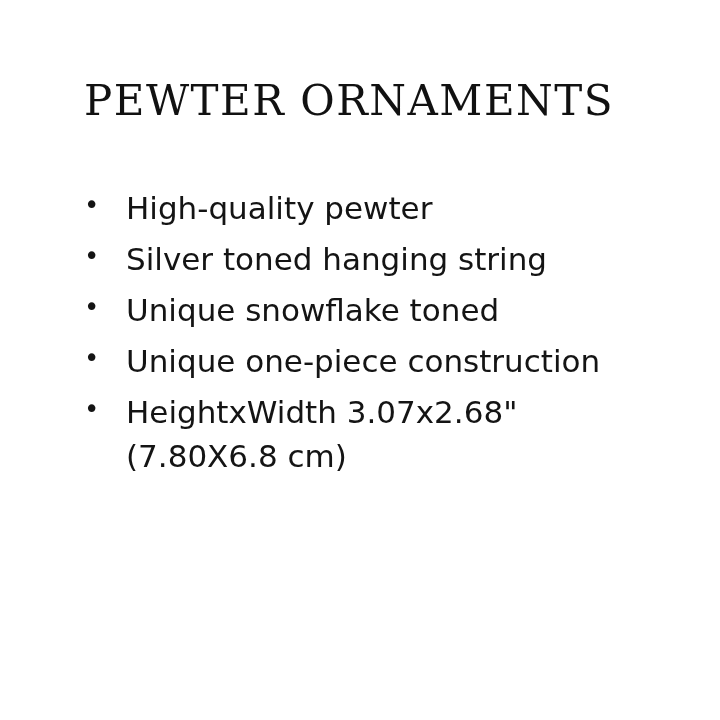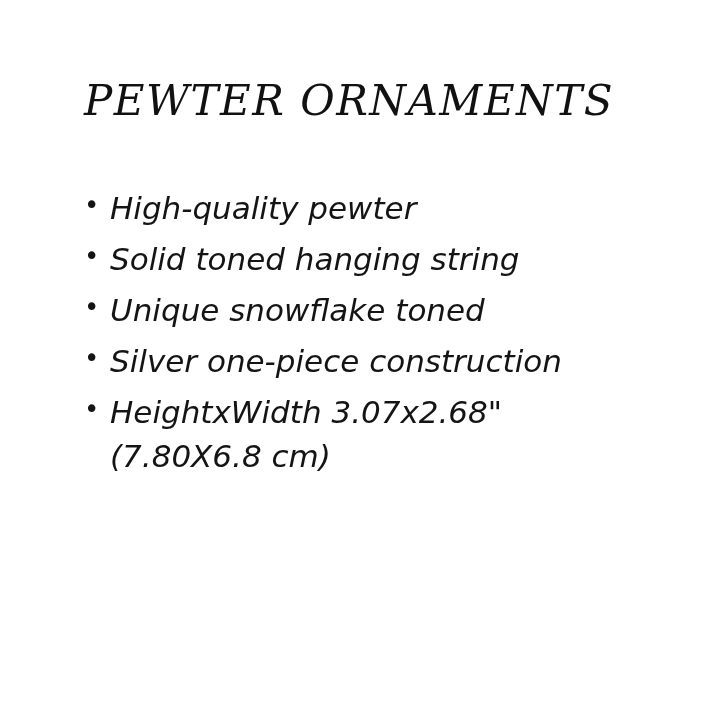--- a/index.html
+++ b/index.html
@@ -13,21 +13,20 @@
     font-family: "DejaVu Sans", sans-serif;
     color: #0d0d0d;
     overflow: hidden;
   }
   .page {
     position: relative;
     width: 720px;
     height: 720px;
     box-sizing: border-box;
     padding: 78px 60px 0 84px;
-    font-style: italic;
   }
   .title {
     font-family: "DejaVu Serif", serif;
     font-size: 42px;
     font-weight: 400;
     letter-spacing: 1.5px;
     line-height: 1.1;
     color: #111111;
     margin: 0 0 62px 0;
     white-space: nowrap;
@@ -48,49 +47,50 @@
   .bullet {
     flex: 0 0 auto;
     width: 26px;
     font-size: 26px;
     line-height: 1.5;
     color: #141414;
   }
   .item-text {
     flex: 1 1 auto;
     white-space: pre-line;
+    margin-left: 16px;
   }
 </style>
 </head>
 <body>
 
 <div class="page">
 
   <h1 class="title">PEWTER ORNAMENTS</h1>
 
   <ul class="feature-list">
 
     <li class="feature-item">
       <span class="bullet">•</span>
       <span class="item-text">High-quality pewter</span>
     </li>
 
     <li class="feature-item">
       <span class="bullet">•</span>
-      <span class="item-text">Solid toned hanging string</span>
+      <span class="item-text">Silver toned hanging string</span>
     </li>
 
     <li class="feature-item">
       <span class="bullet">•</span>
       <span class="item-text">Unique snowflake toned</span>
     </li>
 
     <li class="feature-item">
       <span class="bullet">•</span>
-      <span class="item-text">Silver one-piece construction</span>
+      <span class="item-text">Unique one-piece construction</span>
     </li>
 
     <li class="feature-item">
       <span class="bullet">•</span>
       <span class="item-text">HeightxWidth 3.07x2.68"
 (7.80X6.8 cm)</span>
     </li>
 
   </ul>
 </div>

